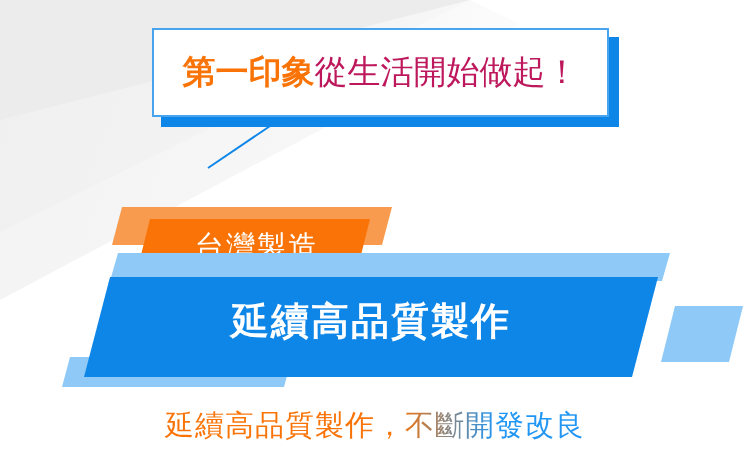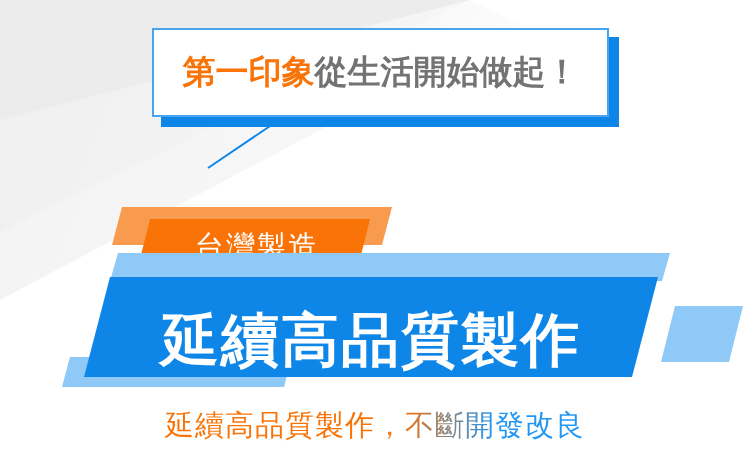--- a/index.html
+++ b/index.html
@@ -73,22 +73,22 @@
     letter-spacing: 0px;
     white-space: nowrap;
     line-height: 1;
     margin-top: -2px;
   }
   .bubble-text .strong {
     font-weight: 700;
     color: #f97306;
   }
   .bubble-text .light {
-    font-weight: 700;
-    color: #737373;
+    font-weight: 400;
+    color: #be185d;
   }
   .bubble-tail {
     position: absolute;
     left: 206px;
     top: 118px;
     width: 80px;
     height: 52px;
     pointer-events: none;
   }
 
@@ -175,25 +175,24 @@
   .blue-label {
     position: absolute;
     left: 84px;
     top: 277px;
     width: 574px;
     height: 88px;
     display: flex;
     align-items: center;
     justify-content: center;
     color: #ffffff;
-    font-size: 58px;
+    font-size: 38px;
     font-weight: 700;
     letter-spacing: 2px;
     white-space: nowrap;
-    margin-top: 20px;
   }
 
   
   .caption {
     position: absolute;
     left: 0;
     top: 406px;
     width: 750px;
     text-align: center;
     font-size: 29px;

